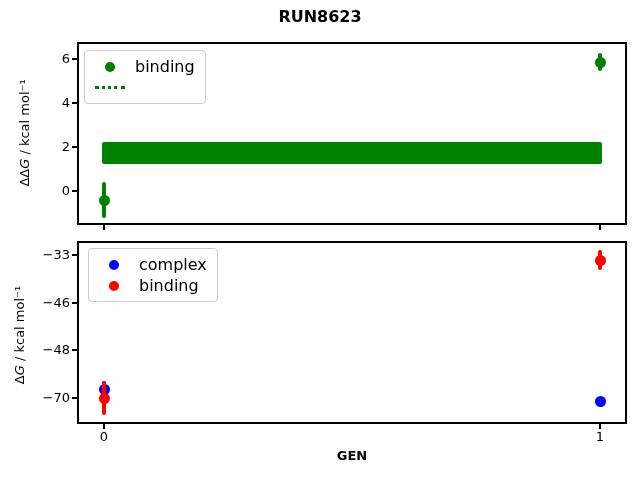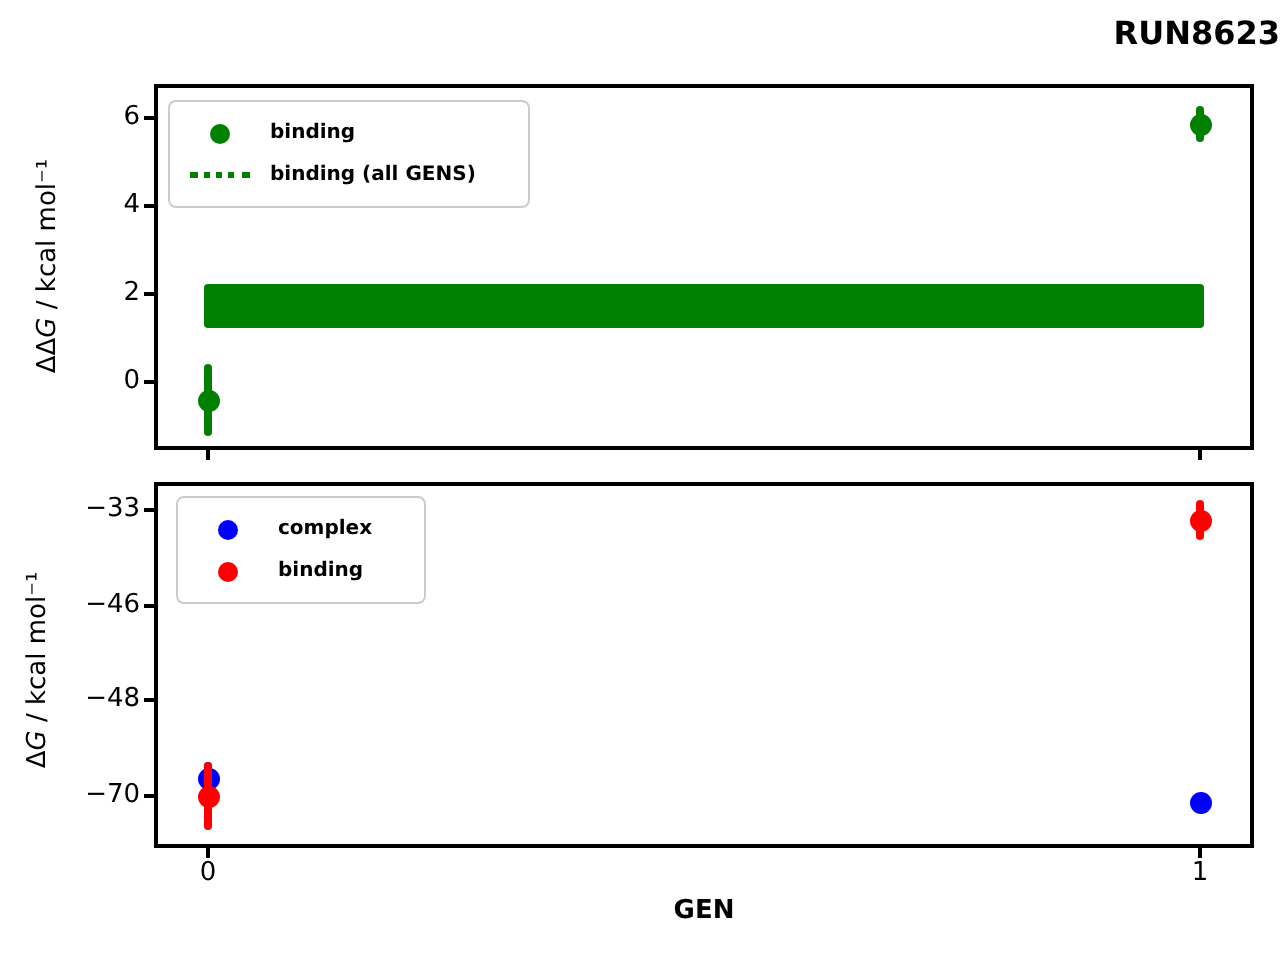--- a/index.html
+++ b/index.html
@@ -1,18 +1,18 @@
 <!DOCTYPE html>
 <html><head>
 <meta charset="utf-8">
 <style>
   html,body{margin:0;padding:0;background:#ffffff;}
   #fig{position:relative;width:640px;height:480px;background:#ffffff;overflow:hidden;
        font-family:"DejaVu Sans", sans-serif;color:#000;}
-  .title{position:absolute;top:7px;left:0;width:640px;text-align:right;
+  .title{position:absolute;top:7px;left:0;width:640px;text-align:center;
          font-size:16px;font-weight:bold;}
   .axes{position:absolute;border:2px solid #000;background:#fff;}
   #axes0{left:77px;top:42px;width:546px;height:179px;}
   #axes1{left:77px;top:241px;width:546px;height:179px;}
   .ylabel{position:absolute;white-space:nowrap;font-size:13px;
           transform:translate(-50%,-50%) rotate(-90deg);}
   #ylabel0{left:24px;top:133px;}
   #ylabel1{left:19px;top:335px;}
   .ylabel i{font-style:italic;}
   .xlabel{position:absolute;left:79px;top:448px;width:546px;text-align:center;font-size:13px;font-weight:bold;}
@@ -20,21 +20,21 @@
   .ytick-label{position:absolute;width:38px;height:15px;line-height:15px;
                text-align:right;font-size:13px;}
   .xtick-label{position:absolute;width:22px;height:15px;line-height:15px;
                text-align:center;font-size:13px;}
   .ymark{position:absolute;width:5px;height:2px;background:#000;}
   .xmark{position:absolute;width:2px;height:5px;background:#000;}
   .band{position:absolute;border-radius:2px;}
   .errbar{position:absolute;width:4px;border-radius:2px;}
   .dot{position:absolute;width:11px;height:11px;border-radius:50%;}
   .legend{position:absolute;background:rgba(255,255,255,0.92);border:1px solid #cccccc;
-          border-radius:4px;padding:5px 26px 5px 8px;font-size:10px;font-weight:bold;}
+          border-radius:4px;padding:5px 10px 5px 8px;font-size:16px;}
   .lrow{display:flex;align-items:center;height:21px;}
   .lhandle{width:34px;display:flex;justify-content:center;align-items:center;}
   .ldot{width:10px;height:10px;border-radius:50%;display:inline-block;}
   .ldash{width:30px;height:0;border-top:3px dotted;display:inline-block;}
   .llabel{margin-left:8px;white-space:nowrap;}
 </style>
 </head>
 <body>
 
 <div id="fig">
@@ -69,21 +69,20 @@
         <div class="lrow">
           <span class="lhandle">
             <span class="ldot" style="background: rgb(0, 128, 0);"></span>
           </span>
           <span class="llabel">binding</span>
         </div>
         <div class="lrow">
           <span class="lhandle">
             <span class="ldash" style="border-top-color: rgb(0, 128, 0);"></span>
           </span>
-          <span class="llabel">binding (all GENS)</span>
         </div>
       </div>
       <div class="ymark" style="left: 72px; top: 254px;"></div>
       <div class="ytick-label" style="left: 32px; top: 247px;">−33</div>
       <div class="ymark" style="left: 72px; top: 302px;"></div>
       <div class="ytick-label" style="left: 32px; top: 295px;">−46</div>
       <div class="ymark" style="left: 72px; top: 349px;"></div>
       <div class="ytick-label" style="left: 32px; top: 342px;">−48</div>
       <div class="ymark" style="left: 72px; top: 397px;"></div>
       <div class="ytick-label" style="left: 32px; top: 390px;">−70</div>

